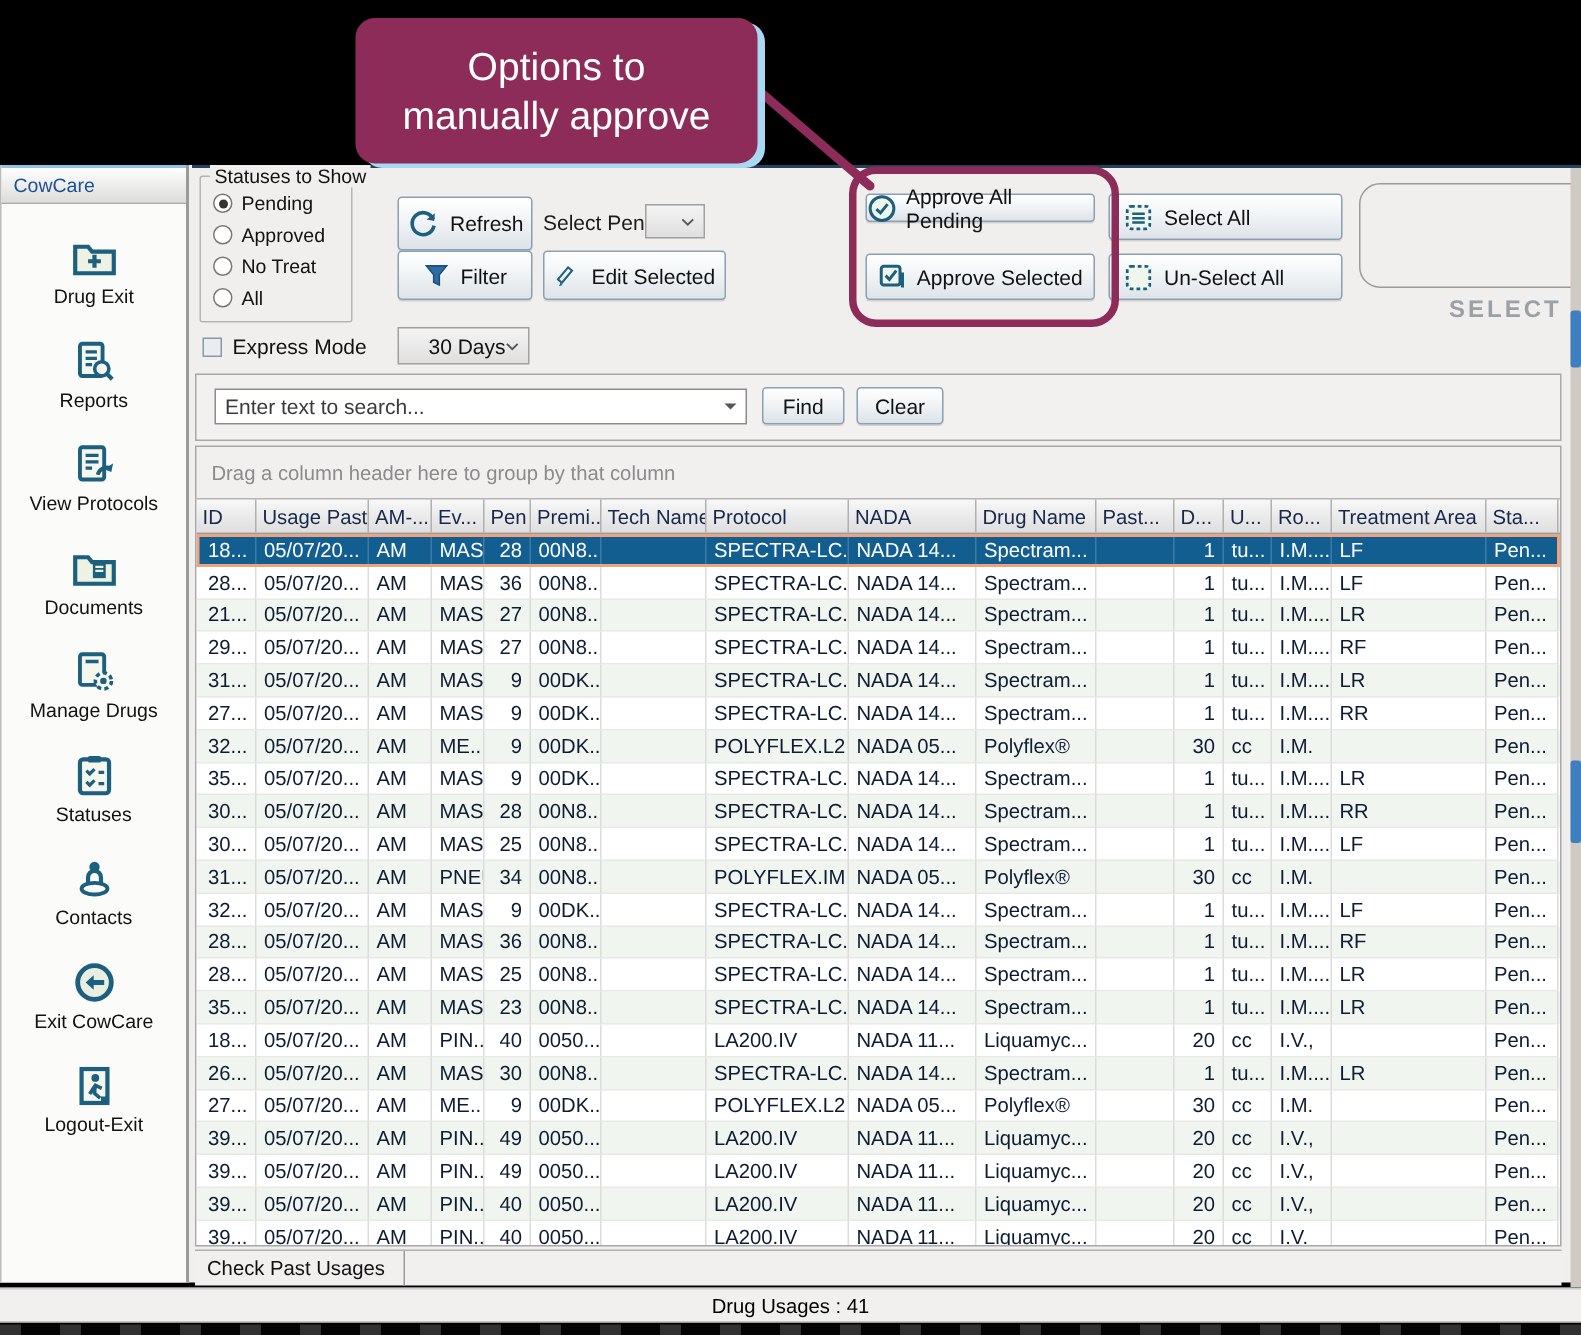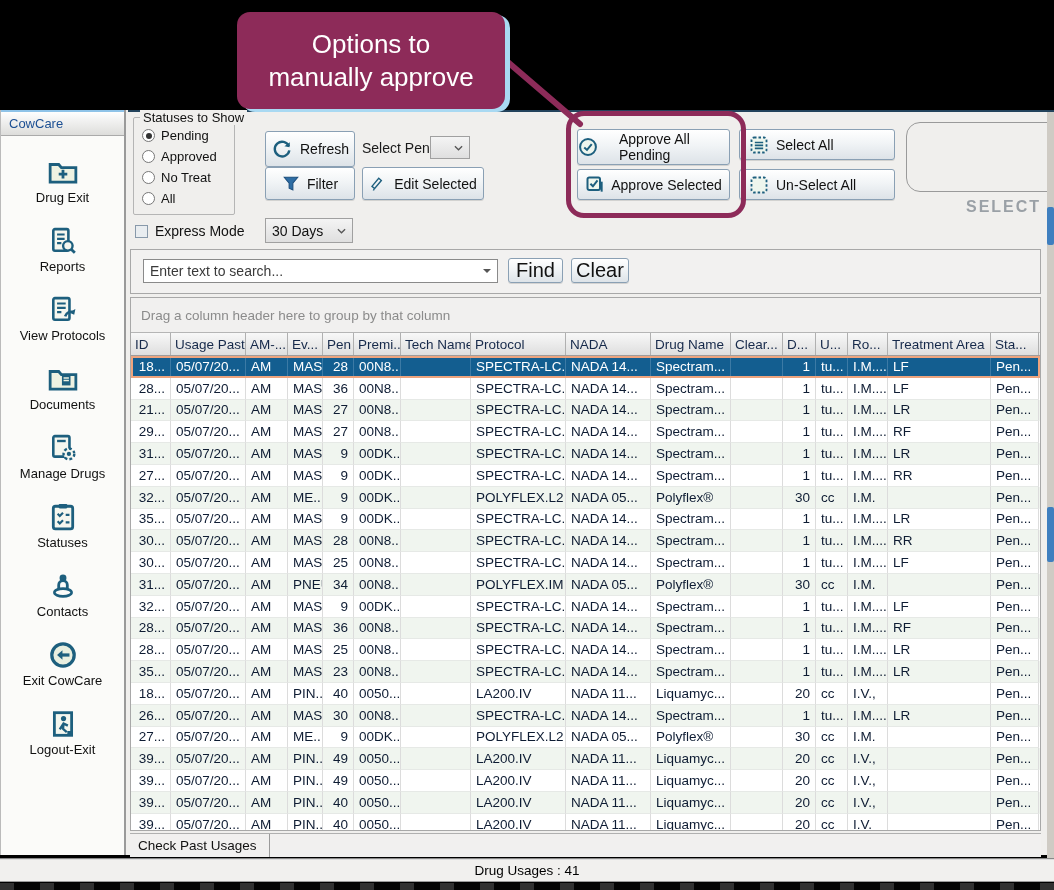--- a/index.html
+++ b/index.html
@@ -58,21 +58,21 @@
   .btn{
     position:absolute;box-sizing:border-box;border:1px solid #8aa0b4;border-radius:3px;
     background:linear-gradient(#ffffff,#f1f4f6 45%,#dde3e8);
     display:flex;align-items:center;justify-content:center;gap:7px;
     font-size:14px;color:#111;cursor:pointer;box-shadow:0 1px 0 rgba(0,0,0,.12);
   }
   .btn svg{flex:0 0 auto;}
   .small-label{position:absolute;font-size:14px;color:#1a1a1a;}
   .dropdown{
     position:absolute;box-sizing:border-box;border:1px solid #a0a0a0;background:linear-gradient(#f4f4f4,#dfdfdf);
-    display:flex;align-items:center;justify-content:space-between;font-size:14px;color:#111;
+    display:flex;align-items:center;justify-content:flex-end;font-size:14px;color:#111;
     padding:0 6px;cursor:pointer;
   }
   .chev{width:9px;height:6px;}
   .select-box{
     position:absolute;left:778px;top:10px;width:288px;height:70px;border:1px solid #9a9a9a;
     border-radius:14px;background:transparent;box-sizing:border-box;
   }
   .select-word{position:absolute;left:838px;top:86px;font-size:16px;font-weight:bold;color:#9aa0a6;letter-spacing:2px;}
   .express{position:absolute;left:7px;top:111px;display:flex;align-items:center;gap:7px;font-size:14px;color:#111;}
   .checkbox{width:13px;height:13px;border:1px solid #8899aa;background:#e9edf0;box-sizing:border-box;}
@@ -81,21 +81,21 @@
     position:absolute;left:2px;top:137px;width:911px;height:45px;box-sizing:border-box;
     border:1px solid #a8a8a8;background:#f2f1f0;
   }
   .search-input{
     position:absolute;left:12px;top:9px;width:355px;height:24px;box-sizing:border-box;
     border:1px solid #8a8a8a;background:#fff;font-family:"Liberation Sans",sans-serif;
     font-size:14px;color:#333;padding:0 18px 0 6px;border-radius:0;outline:none;
   }
   .search-input::placeholder{color:#3a3a3a;opacity:1;}
   .combo-arrow{position:absolute;left:352px;top:19px;width:0;height:0;border:4px solid transparent;border-top-color:#555;pointer-events:none;}
-  .btn.mini{font-size:20px;}
+  .btn.mini{font-size:14px;}
   
   .grid-panel{
     position:absolute;left:2px;top:185px;width:911px;height:534px;box-sizing:border-box;
     border:1px solid #a8a8a8;background:#f1f0ef;overflow:hidden;
   }
   .group-hint{padding:10px 0 9px 10px;font-size:13.5px;color:#8b8b8b;}
   .thead{display:flex;height:22px;background:linear-gradient(#f8f8f8,#dedede);border-top:1px solid #b5b5b5;border-bottom:1px solid #9d9d9d;}
   .th{
     box-sizing:border-box;border-right:1px solid #b0b0b0;font-size:13.5px;color:var(--navy);
     display:flex;align-items:center;padding:0 4px;white-space:nowrap;overflow:hidden;cursor:pointer;flex:0 0 auto;
@@ -301,21 +301,21 @@
       </div>
 
       <div class="btn" style="left:234px;top:55px;width:122px;height:33px;">
         <svg width="18" height="18" viewBox="0 0 24 24">
           <path d="M6 18 L5 21 L8 20 Z" fill="#1d5f7e"></path>
           <rect x="8" y="4" width="4.6" height="14" transform="rotate(40 10 11)" fill="none" stroke="#1d5f7e" stroke-width="1.8"></rect>
         </svg>
         <span>Edit Selected</span>
       </div>
 
-      <div class="btn" style="left:449px;top:17px;width:153px;height:36px;gap:21px;">
+      <div class="btn" style="left:449px;top:17px;width:153px;height:19px;gap:6px;">
         <svg width="20" height="20" viewBox="0 0 24 24">
           <circle cx="12" cy="12" r="9.5" fill="#eef6ee" stroke="#1d5f7e" stroke-width="2.4"></circle>
           <path d="M7.5 12.5 L10.8 15.5 L16.5 8.5" fill="none" stroke="#1d5f7e" stroke-width="2.4"></path>
         </svg>
         <span>Approve All Pending</span>
       </div>
 
       <div class="btn" style="left:449px;top:57px;width:153px;height:31px;gap:6px;">
         <svg width="20" height="20" viewBox="0 0 24 24">
           <rect x="3" y="3" width="15" height="15" rx="2" fill="#eef6ee" stroke="#1d5f7e" stroke-width="2.4"></rect>
@@ -372,21 +372,21 @@
             <div class="th" style="width: 40px;">ID</div>
             <div class="th" style="width: 75px;">Usage Past</div>
             <div class="th" style="width: 42px;">AM-...</div>
             <div class="th" style="width: 35px;">Ev...</div>
             <div class="th" style="width: 31px;">Pen</div>
             <div class="th" style="width: 47px;">Premi...</div>
             <div class="th" style="width: 70px;">Tech Name</div>
             <div class="th" style="width: 95px;">Protocol</div>
             <div class="th" style="width: 85px;">NADA</div>
             <div class="th" style="width: 80px;">Drug Name</div>
-            <div class="th" style="width: 52px;">Clear...</div>
+            <div class="th" style="width: 52px;">Past...</div>
             <div class="th" style="width: 33px;">D...</div>
             <div class="th" style="width: 32px;">U...</div>
             <div class="th" style="width: 40px;">Ro...</div>
             <div class="th" style="width: 103px;">Treatment Area</div>
             <div class="th" style="width: 48px;">Sta...</div>
           </div>
         <div class="tbody" id="grid-body">
             <div class="tr odd selected">
               <div class="td r" style="width: 40px;">18...</div>
               <div class="td" style="width: 75px;">05/07/20...</div>

